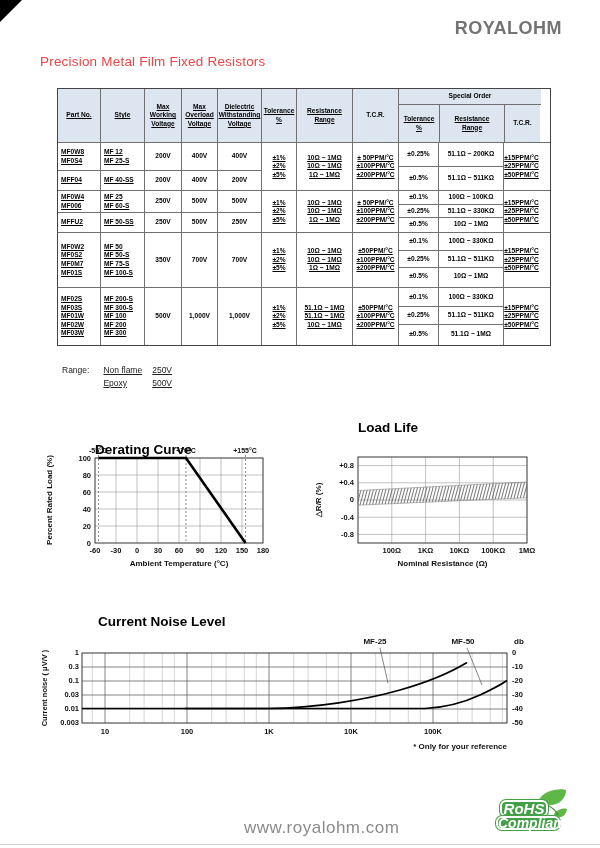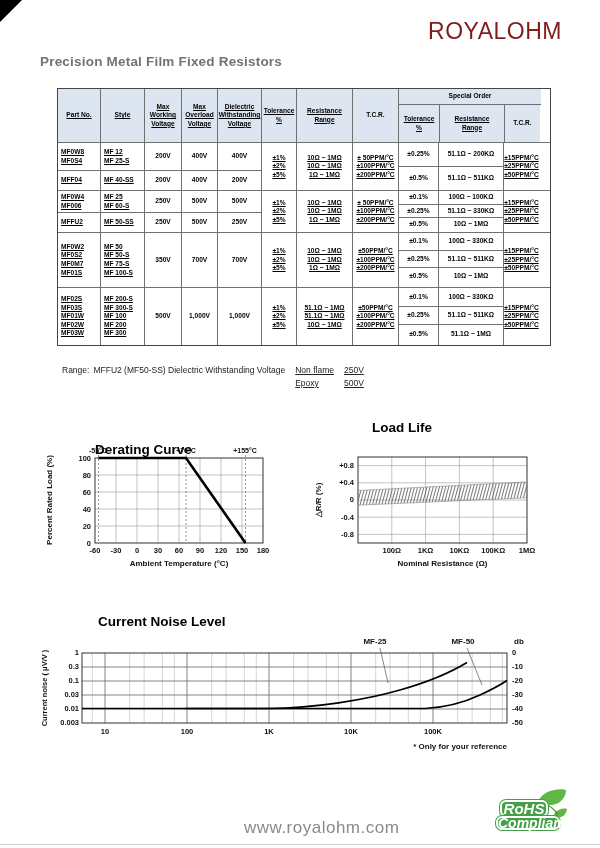--- a/index.html
+++ b/index.html
@@ -5,22 +5,22 @@
   * { margin:0; padding:0; box-sizing:border-box; }
   html,body { background:#fff; }
   body { width:600px; height:848px; position:relative; font-family:"Liberation Sans", sans-serif; color:#111; overflow:hidden; }
   .abs { position:absolute; }
   .pre { white-space:pre-line;text-decoration:underline; }
 
   
   .corner { left:0; top:0; width:0; height:0; border-top:22px solid #000; border-right:22px solid transparent; }
 
   
-  .brand { right:38px; top:18px; font-size:23px; font-weight:400; letter-spacing:0.5px; color:#7f1d1d; }
-  .page-title { left:40px; top:54px; font-size:13.5px; font-weight:700; color:#737373; letter-spacing:0.2px; }
+  .brand { right:38px; top:18px; font-size:18px; font-weight:700; letter-spacing:0.5px; color:#737373; }
+  .page-title { left:40px; top:54px; font-size:13.5px; font-weight:400; color:#ef4444; letter-spacing:0.2px; }
 
   
   .tbl { left:57px; top:88px; width:494px; border:1.3px solid #444; font-size:6.6px; font-weight:700; color:#000; background:#fff; }
   .flexrow { display:flex; }
   .col { flex:0 0 auto; display:flex; flex-direction:column; }
   .col + .col { border-left:1px solid #707070; }
   .w1{width:42px}.w2{width:44px}.w3{width:37px}.w4{width:36px}.w5{width:44px}.w6{width:35px}.w7{width:56px}.w8{width:46px}.w9{width:40px}.w10{width:65px}.w11{width:36px}
   .cell { display:flex; align-items:center; justify-content:center; text-align:center; line-height:1.3; }
   .cell.left { justify-content:flex-start; text-align:left; padding-left:3px; }
   .hcell { background:#dde6f0; }
@@ -324,21 +324,20 @@
     <div class="col w11">
         <div class="cell pre" style="height:57px">±15PPM/°C
 ±25PPM/°C
 ±50PPM/°C</div>
       </div>
   </div>
 </div>
 
 <div class="abs note">
   <span class="nlabel">Range:</span>
-  <span>MFFU2 (MF50-SS) Dielectric Withstanding Voltage</span>
   <span class="ncol pre">Non flame
 Epoxy</span>
   <span class="ncol pre">250V
 500V</span>
 </div>
 
 <div class="abs chart-title" style="left:95px; top:442px;">Derating Curve</div>
 <svg class="abs" style="left:38px; top:438px;" width="270" height="140" viewBox="0 0 270 140">
   <g stroke="#999" stroke-width="0.6">
     <line x1="78" y1="20" x2="78" y2="105"></line>
@@ -379,21 +378,21 @@
     <text x="141" y="115">60</text>
     <text x="162" y="115">90</text>
     <text x="183" y="115">120</text>
     <text x="204" y="115">150</text>
     <text x="225" y="115">180</text>
   </g>
   <text class="axis-title" x="141" y="128" text-anchor="middle">Ambient Temperature (°C)</text>
   <text class="axis-title" transform="translate(14,62) rotate(-90)" text-anchor="middle">Percent Rated Load (%)</text>
 </svg>
 
-<div class="abs chart-title" style="left:372px; top:420px;">Load Life</div>
+<div class="abs chart-title" style="left:358px; top:420px;">Load Life</div>
 <svg class="abs" style="left:305px; top:438px;" width="250" height="140" viewBox="0 0 250 140">
   <defs>
     <pattern id="hatch" width="3" height="8" patternUnits="userSpaceOnUse" patternTransform="rotate(15)">
       <line x1="1.5" y1="0" x2="1.5" y2="8" stroke="#555" stroke-width="0.8"></line>
     </pattern>
   </defs>
   <g stroke="#999" stroke-width="0.6">
     <line x1="86.8" y1="19" x2="86.8" y2="105"></line>
       <line x1="120.6" y1="19" x2="120.6" y2="105"></line>
       <line x1="154.4" y1="19" x2="154.4" y2="105"></line>

